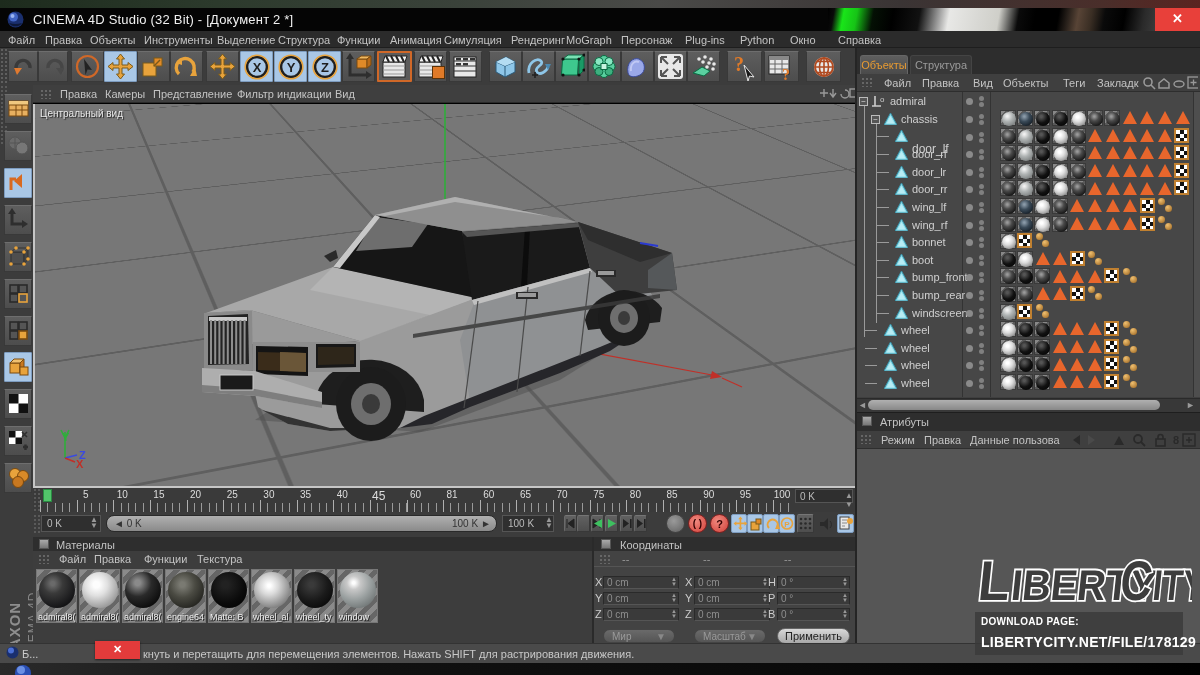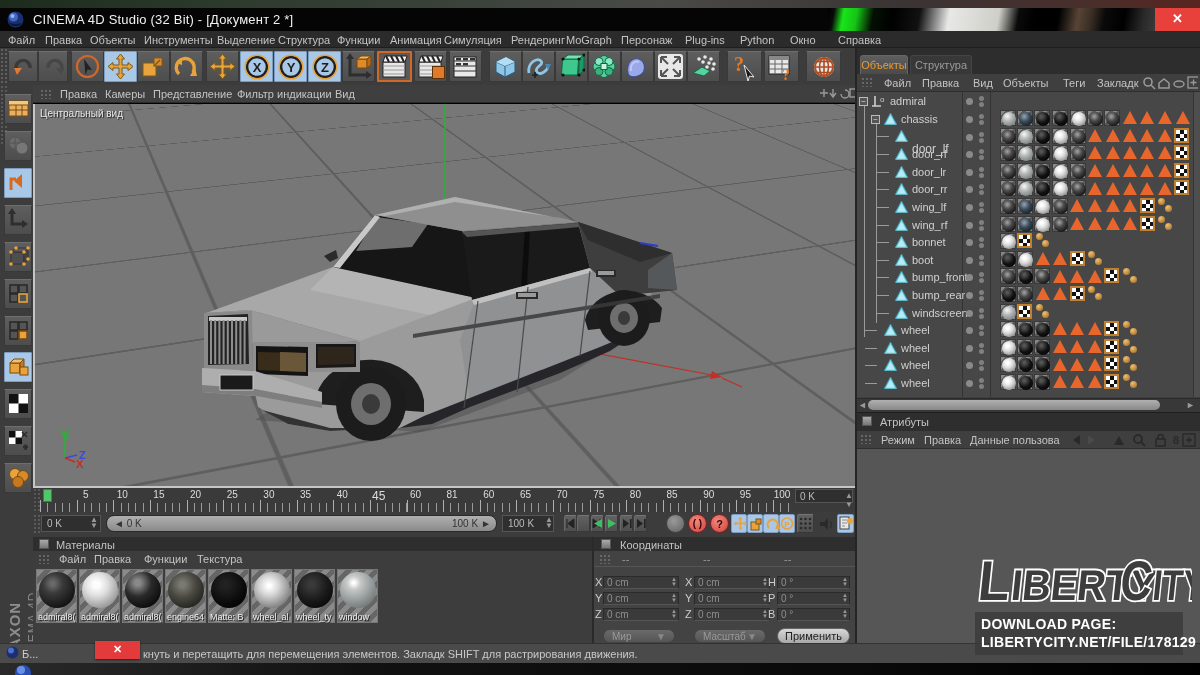--- a/index.html
+++ b/index.html
@@ -1076,28 +1076,28 @@
     <path d="M119 4 v6 M116 7 h6" stroke="#2a2a2a" stroke-width="1.4"></path>
   </svg>
 <div class="a" style="left:857px;top:449px;width:343px;height:214px;background:#565656"></div>
 <div class="a" style="left:0;top:643px;width:1200px;height:20px;background:#4a4a4a;border-top:1px solid #333"></div>
 <svg class="a" style="left:6px;top:646px" width="13" height="13">
     <circle cx="6.5" cy="6.5" r="6" fill="#1a2f6e"></circle>
     <circle cx="5" cy="4.5" r="3" fill="#4a6fd4"></circle>
   </svg>
 <div class="a" style="left:22px;top:648px;font-size:11px;color:#ccc">Б...</div>
 <div class="a" style="left:95px;top:641px;width:45px;height:18px;background:#e33b3b;color:#fff;font-size:11px;font-weight:bold;text-align:center;line-height:17px;box-shadow:0 1px 2px #0008">✕</div>
-<div class="a" style="left:143px;top:648px;font-size:11px;color:#c8c8c8">кнуть и перетащить для перемещения элементов. Закладк SHIFT для растрирования движения.</div>
+<div class="a" style="left:143px;top:648px;font-size:11px;color:#c8c8c8">кнуть и перетащить для перемещения элементов. Нажать SHIFT для растрирования движения.</div>
 <div class="a" style="left:0;top:663px;width:1200px;height:12px;background:linear-gradient(90deg,#2a2a2a,#111 30%,#0a0a0a 70%,#000)"></div>
 <svg class="a" style="left:14px;top:662px" width="18" height="13">
     <circle cx="9" cy="11" r="8" fill="#2a4fb4"></circle>
     <circle cx="7" cy="8" r="4" fill="#6a8fe4"></circle>
   </svg>
 <svg class="a" style="left:962px;top:548px" width="230" height="62" viewBox="0 0 230 62">
 <g transform="skewX(-6)" font-family="Liberation Sans" font-weight="bold" fill="#3d3d3d" stroke="#fff" stroke-width="3.6" paint-order="stroke">
 <text x="22" y="52" font-size="56" transform="scale(.92,1)">L</text>
 <text x="58" y="52" font-size="43" transform="scale(.92,1)">IBERTY</text>
 <text x="208" y="52" font-size="56" transform="scale(.78,1)">C</text>
 <text x="250" y="52" font-size="43" transform="scale(.78,1)">ITY</text>
 </g>
   </svg>
 <div class="a" style="left:975px;top:612px;width:208px;height:43px;background:#3a3a3acc"></div>
-<div class="a" style="left:981px;top:616px;font-size:14px;font-weight:bold;color:#fff;letter-spacing:.3px">DOWNLOAD PAGE:</div>
+<div class="a" style="left:981px;top:616px;font-size:10px;font-weight:bold;color:#fff;letter-spacing:.3px">DOWNLOAD PAGE:</div>
 <div class="a" style="left:981px;top:634px;font-size:14px;font-weight:bold;color:#fff;letter-spacing:.3px">LIBERTYCITY.NET/FILE/178129</div>
 </body></html>

